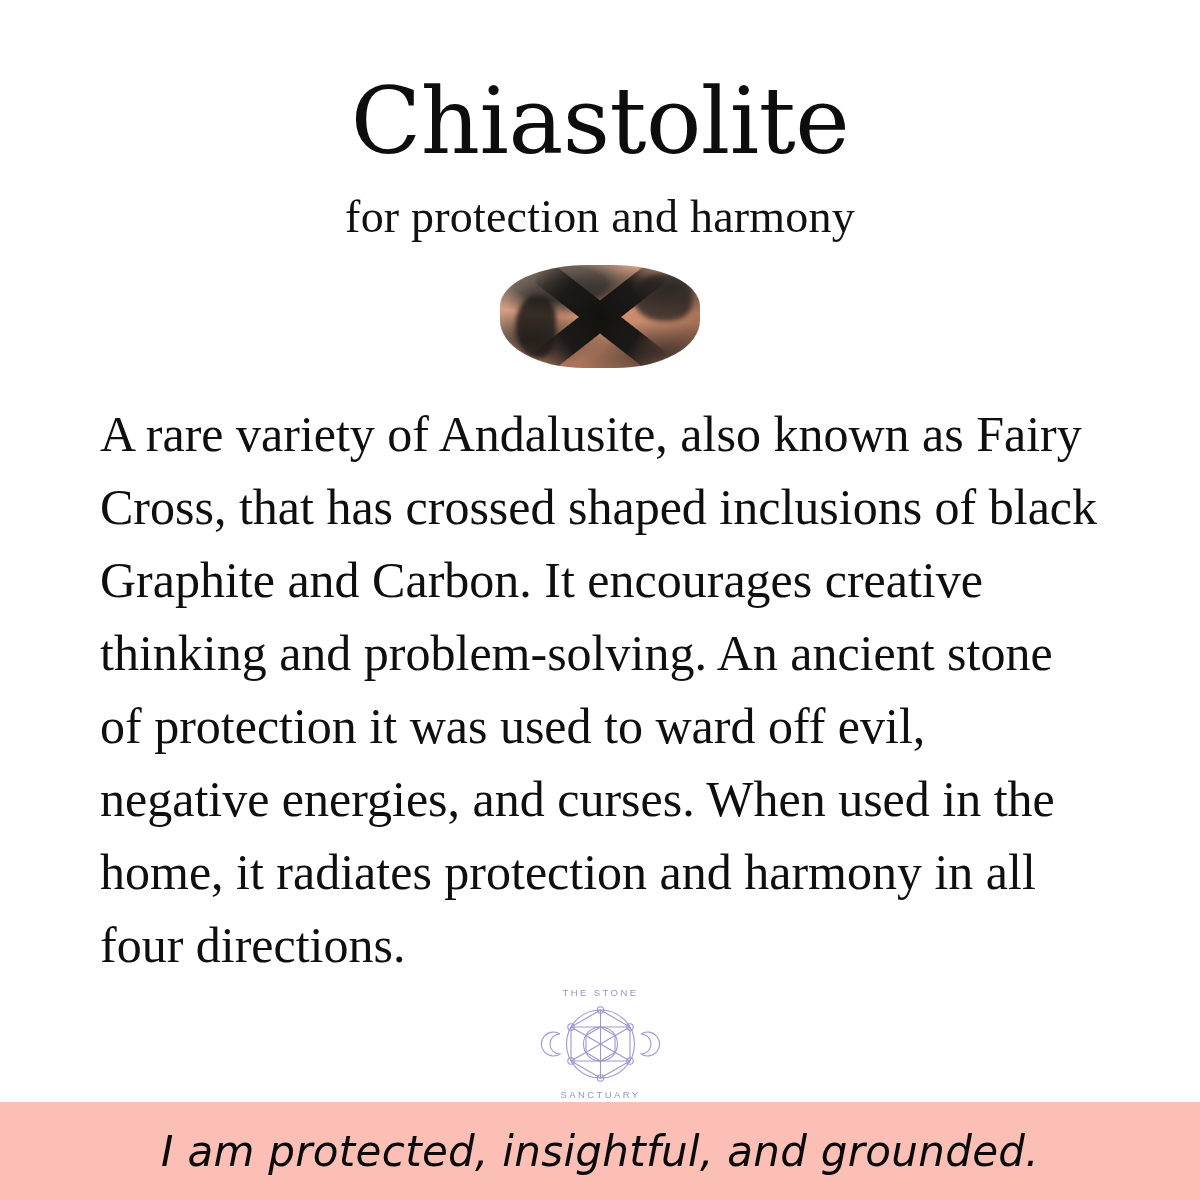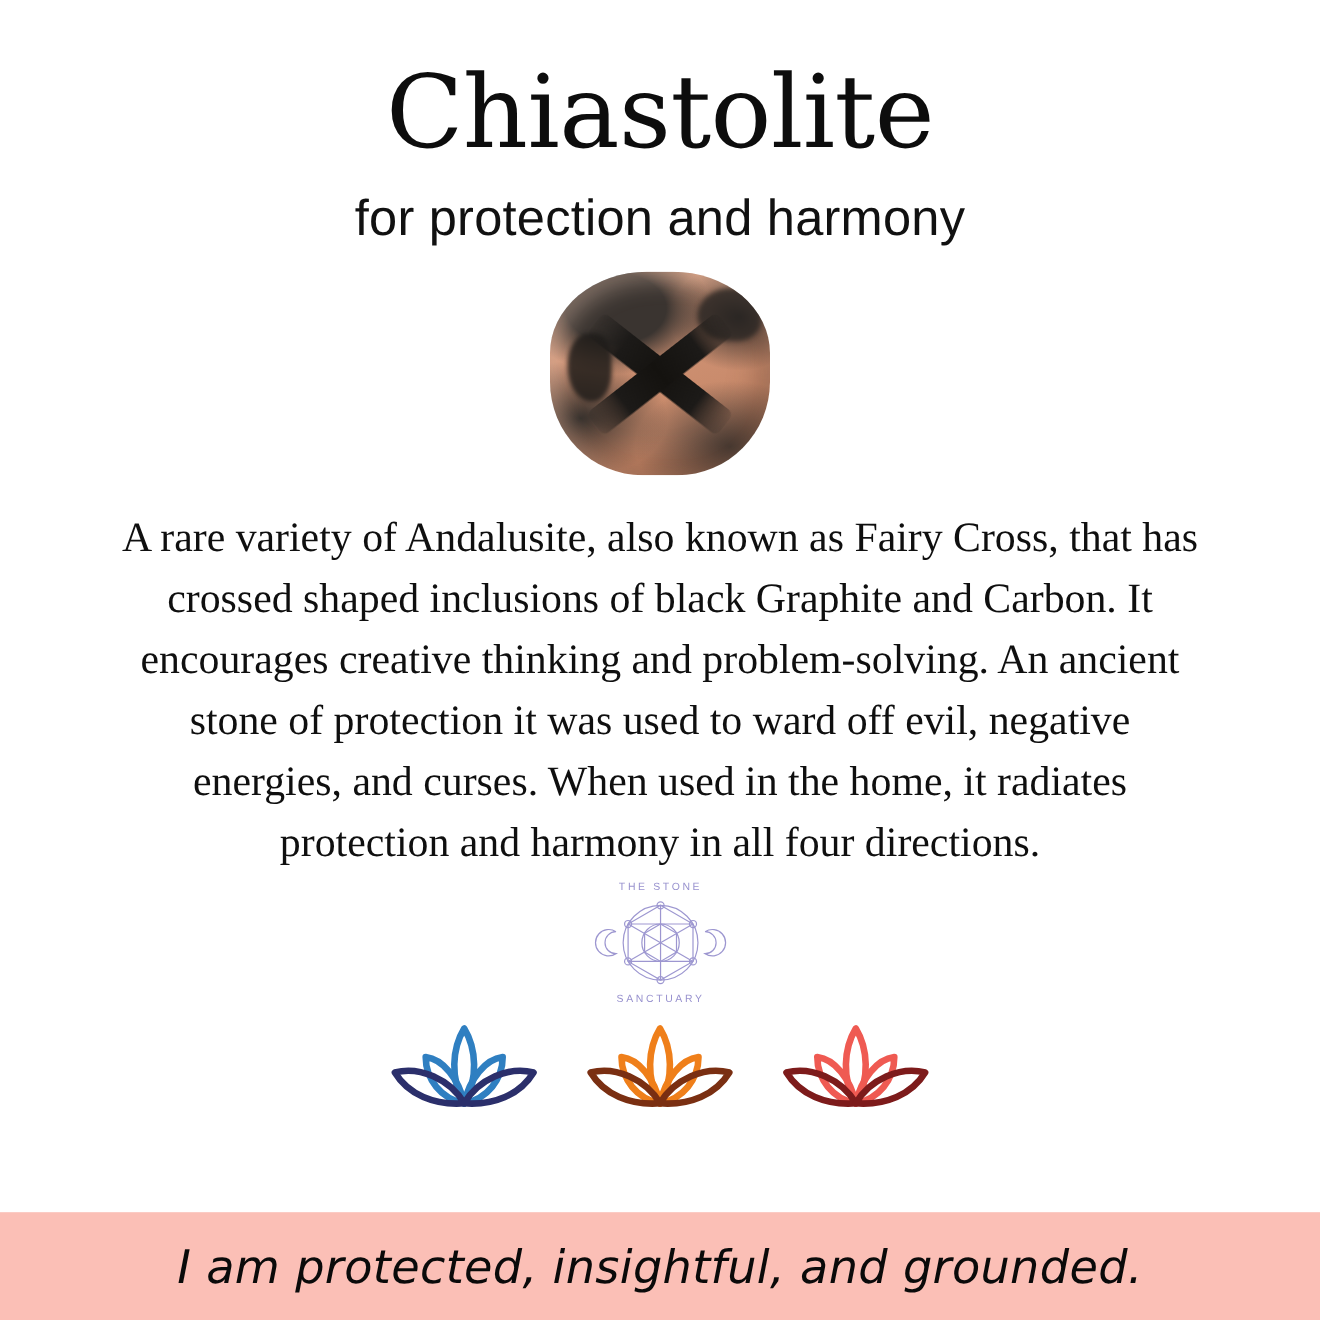--- a/index.html
+++ b/index.html
@@ -21,26 +21,26 @@
     display: flex;
     flex-direction: column;
     align-items: center;
     box-sizing: border-box;
   }
   .title {
     font-family: "DejaVu Serif", serif;
     font-size: 92px;
     line-height: 1;
     color: #0d0d0d;
-    margin-top: 57px;
+    margin-top: 76px;
     letter-spacing: -0.5px;
     font-weight: 400;
   }
   .subtitle {
-    font-family: Liberation Sans, sans-serif;
+    font-family: Liberation Serif, serif;
     font-size: 46px;
     color: #111111;
     margin-top: 22px;
     text-align: center;
     letter-spacing: 0.2px;
   }
   .stone-wrap {
     margin-top: 22px;
     width: 200px;
     height: 185px;
@@ -85,23 +85,22 @@
     right: 4%; top: 8%;
     width: 58px; height: 48px;
     background: #2a2623;
     border-radius: 55% 45% 40% 50%;
     filter: blur(2.5px);
     opacity: 0.8;
   }
   .body-text {
     margin-top: 30px;
     width: 1000px;
-    text-align: center;
     font-family: "Liberation Serif", serif;
-    font-size: 38px;
+    font-size: 50px;
     line-height: 1.46;
     color: #0f0f0f;
   }
   .logo-wrap {
     width: 175px;
     height: 120px;
     position: relative;
     opacity: 0.95;
   }
   .lotus-row {

